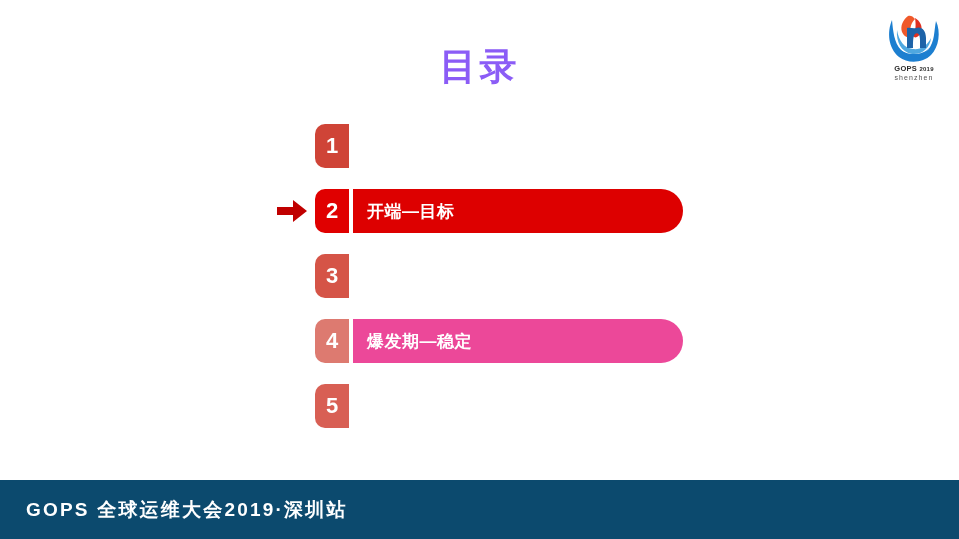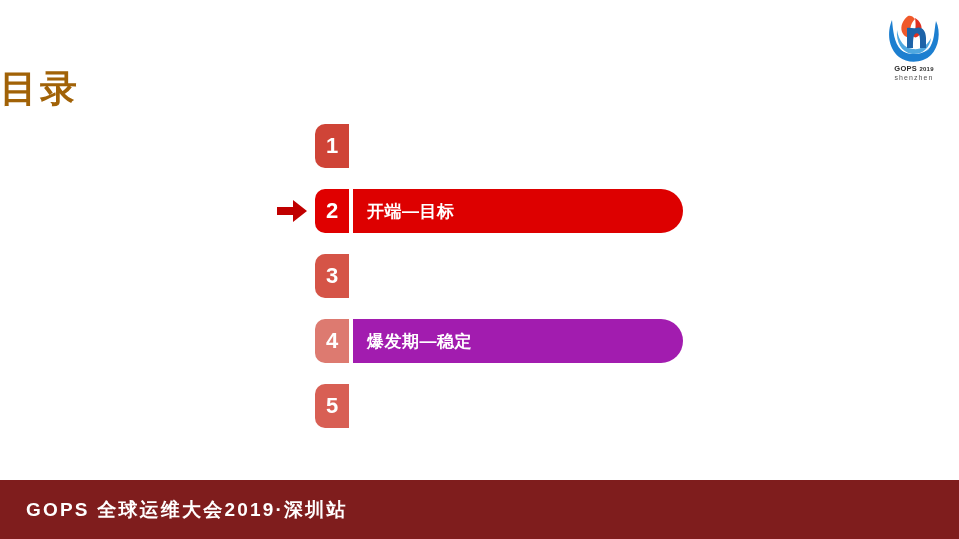--- a/index.html
+++ b/index.html
@@ -60,26 +60,26 @@
     letter-spacing: 1.1px;
     margin-top: 1px;
   }
 
   
   .title {
     position: absolute;
     top: 48px;
     left: 0;
     width: 100%;
+    text-align: center;
     font-size: 37px;
     font-weight: bold;
-    color: #a16207;
+    color: #8b5cf6;
     letter-spacing: 3px;
     line-height: 1;
-    margin-top: 22px;
   }
 
   
   .toc {
     position: absolute;
     left: 0;
     top: 124px;
     width: 100%;
   }
   .toc-row {
@@ -212,29 +212,29 @@
     </div>
 
     <div class="toc-row">
 
       <span class="badge" style="background:#d55447">3</span>
     </div>
 
     <div class="toc-row">
 
       <span class="badge" style="background:#dd7a70">4</span>
-      <span class="bar" style="background:#a21caf">
+      <span class="bar" style="background:#ec4899">
         <span class="bar-label">爆发期—稳定</span>
       </span>
     </div>
 
     <div class="toc-row">
 
       <span class="badge" style="background:#d85f54">5</span>
     </div>
 
   </div>
 
-  <div class="footer" style="background:#7f1d1d">
+  <div class="footer" style="background:#0c4a6e">
     <span class="footer-text">GOPS 全球运维大会2019·深圳站</span>
   </div>
 
 </div>
 
 </body></html>

